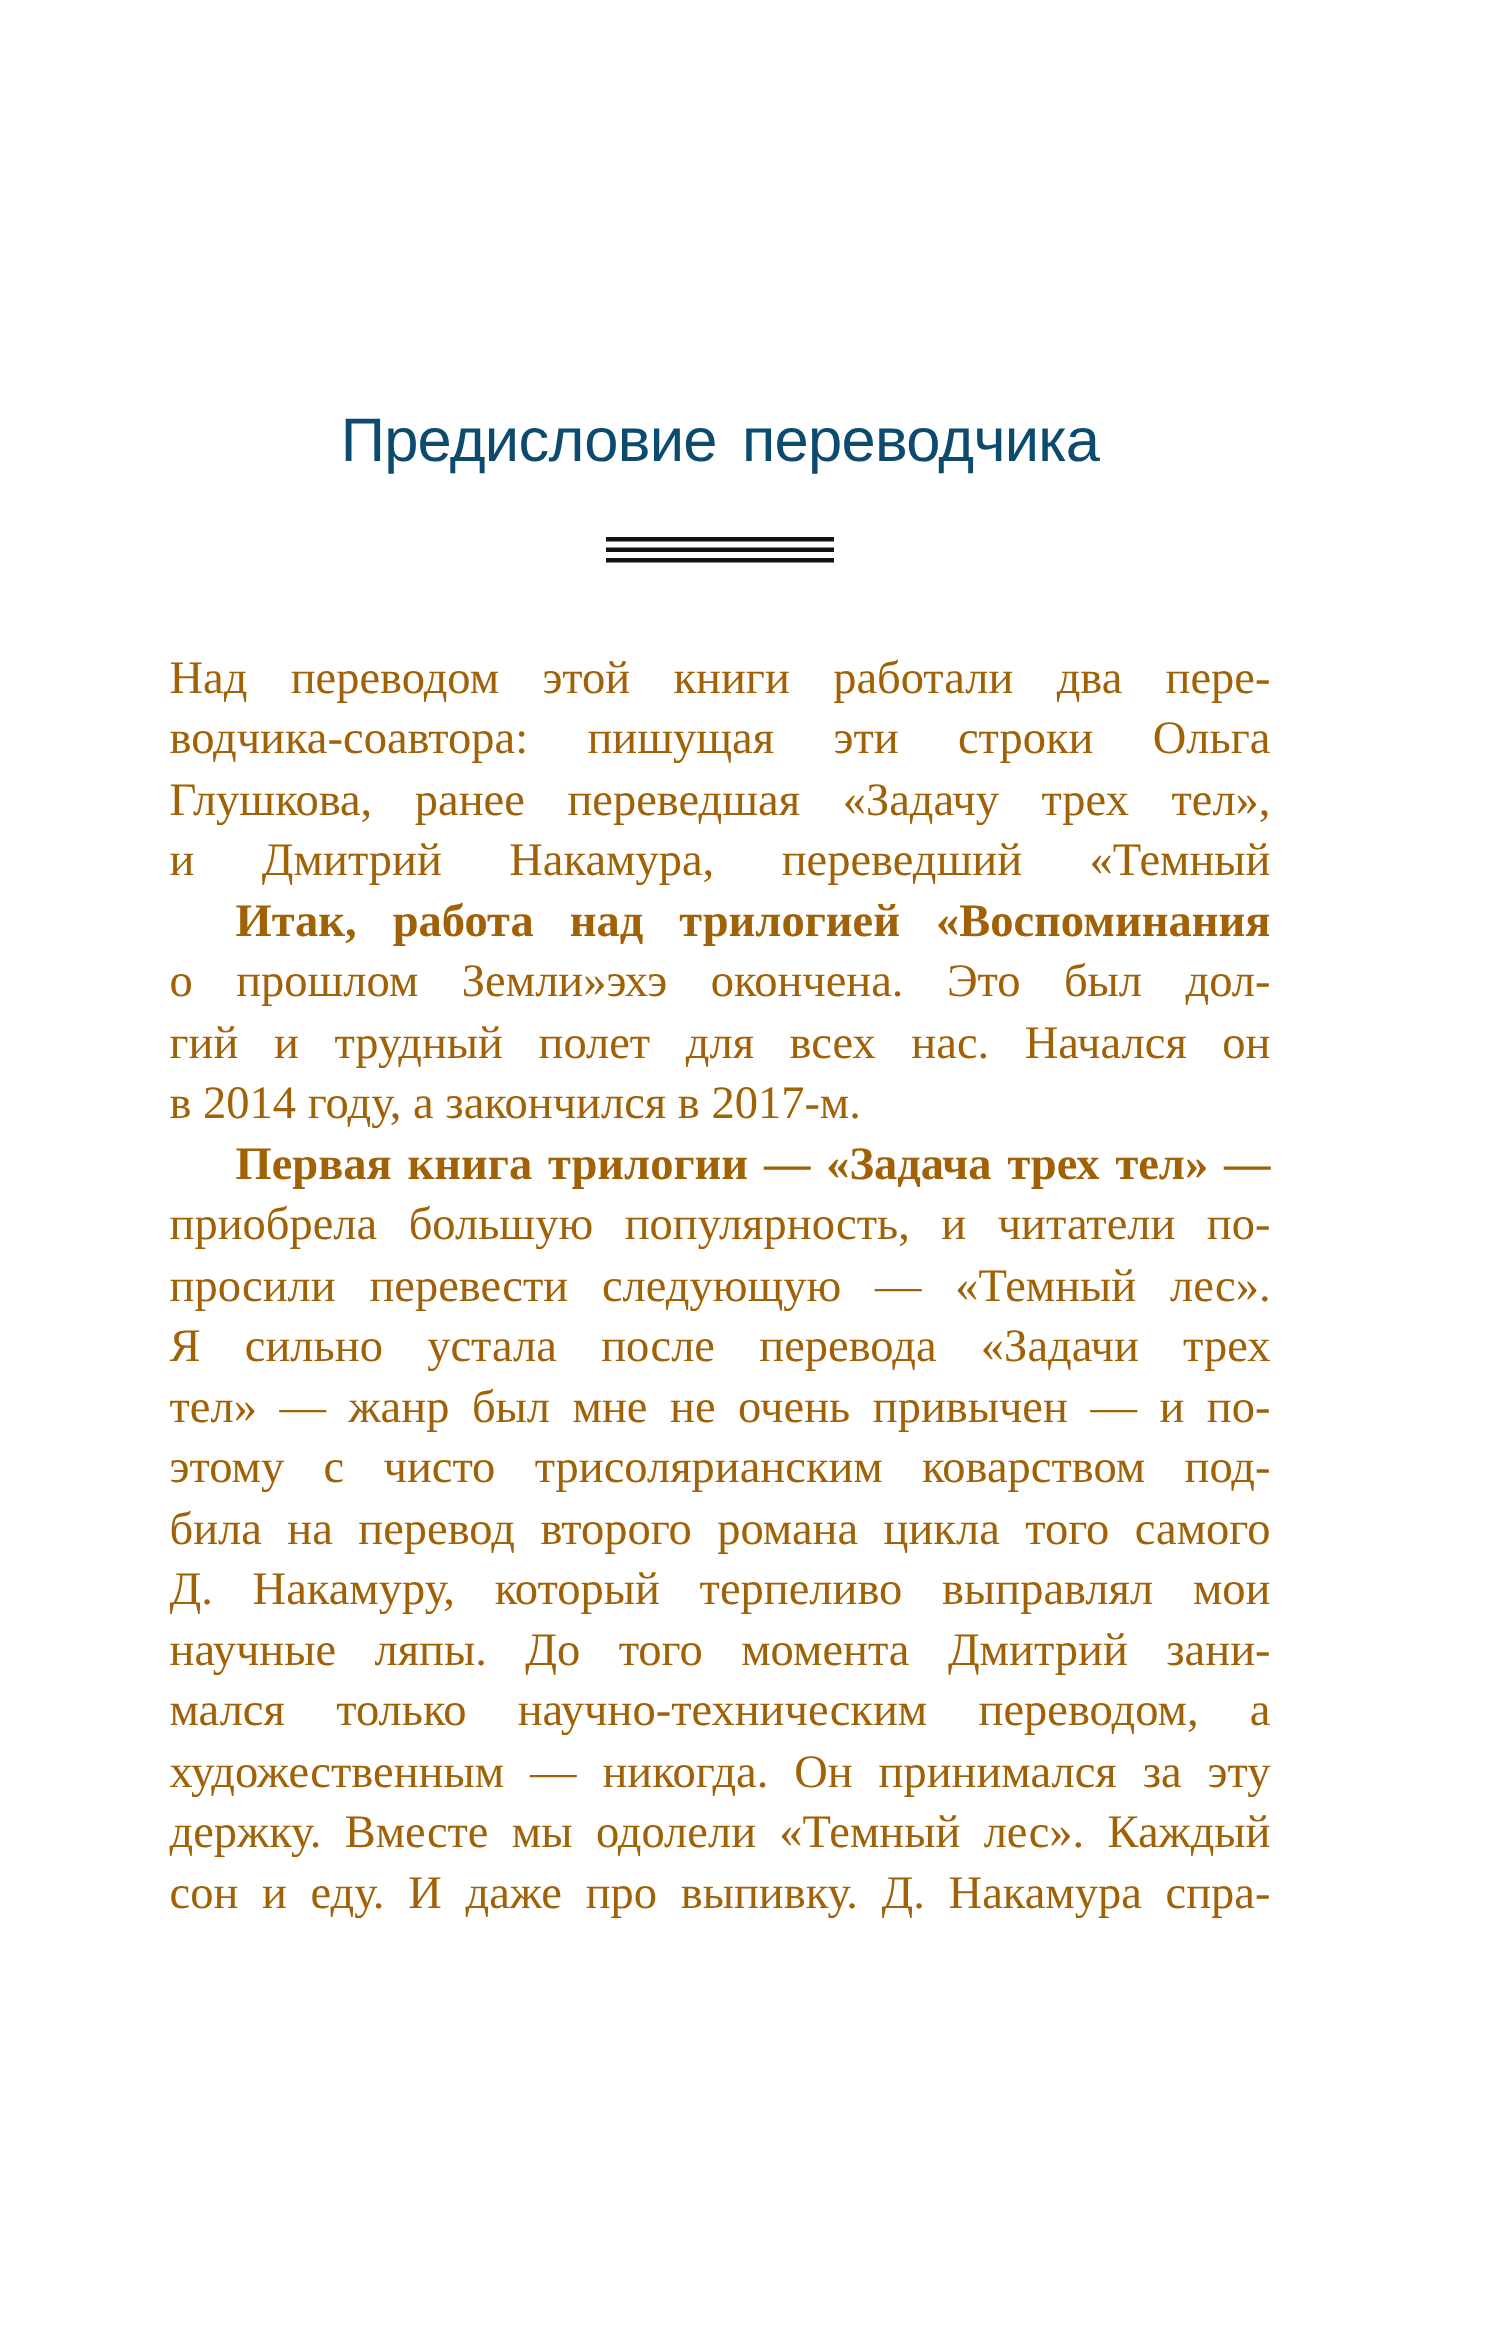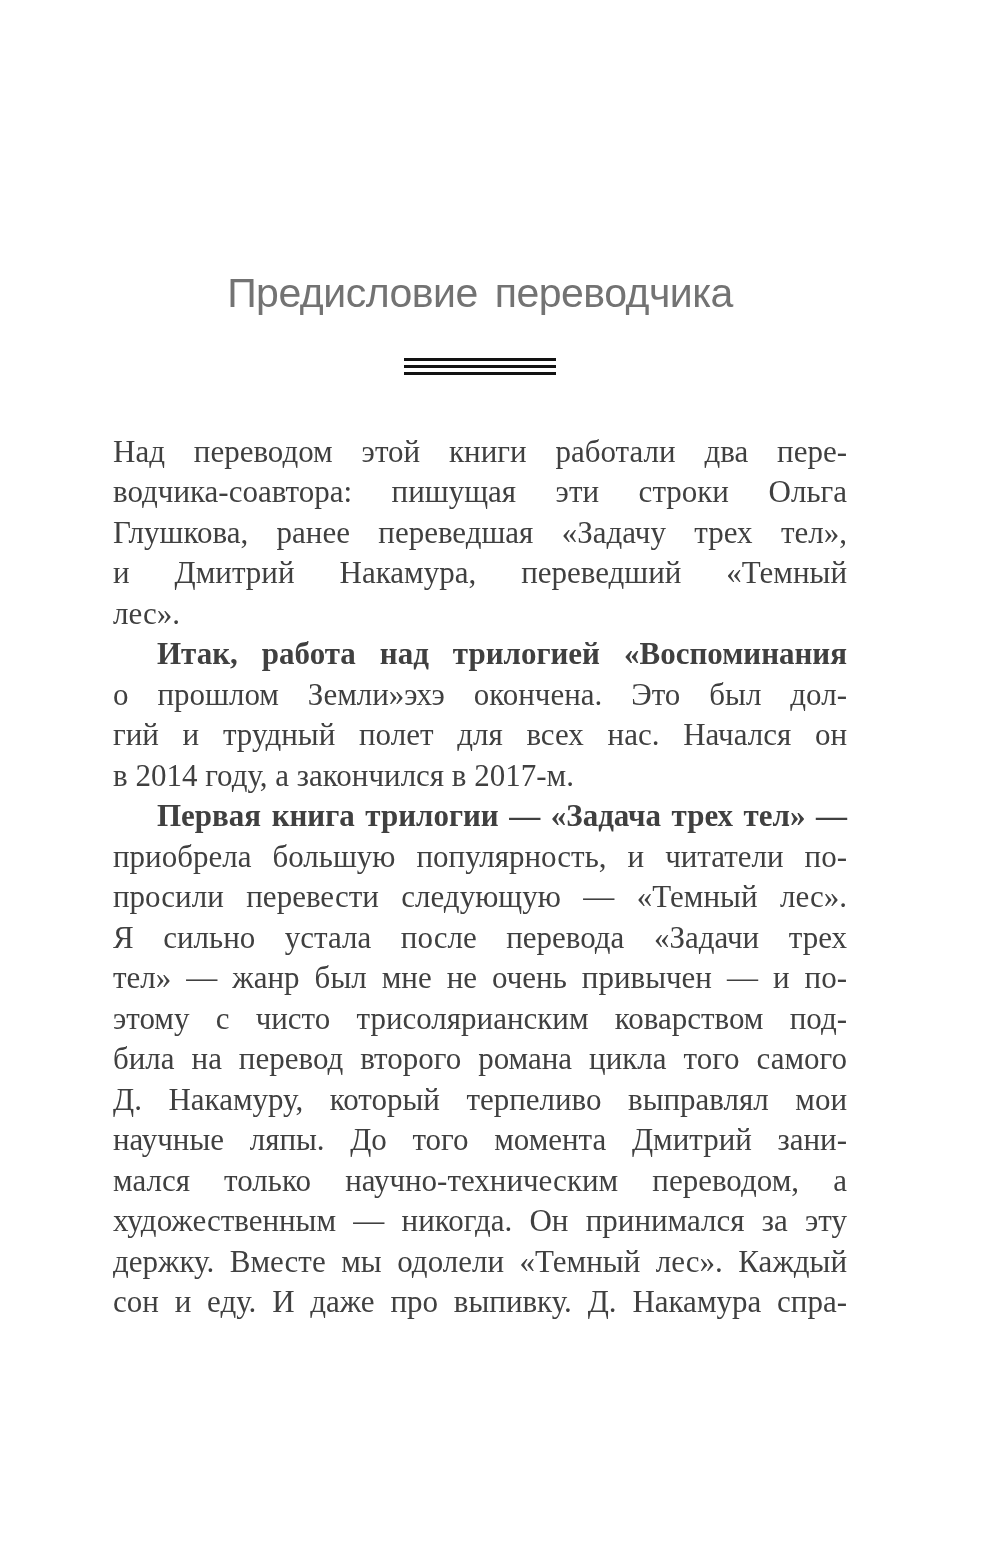--- a/index.html
+++ b/index.html
@@ -21,42 +21,42 @@
     margin: 0;
     padding-top: 269px;
     margin-left: 113px;
     width: 734px;
     text-align: center;
     font-family: "Liberation Sans", "DejaVu Sans", sans-serif;
     font-weight: 400;
     font-size: 41px;
     line-height: 48px;
     letter-spacing: -0.5px;
-    color: #737373;
+    color: #0c4a6e;
     word-spacing: 6px;
   }
   .divider {
     margin: 41px 0 0 404px;
     width: 152px;
     display: flex;
     flex-direction: column;
   }
   .divider .rule {
     display: block;
     height: 2.6px;
     background: #121212;
   }
   .divider .rule + .rule { margin-top: 4.4px; }
   .content {
     margin-top: 57px;
     margin-left: 113px;
     width: 734px;
     font-size: 31px;
     line-height: 40.5px;
-    color: #404040;
+    color: #a16207;
   }
   .para { margin: 0; padding: 0; }
   .line {
     height: 40.5px;
     text-align: justify;
     text-align-last: justify;
     overflow: visible;
   }
   .line.last { text-align-last: left; }
   .line.indent { padding-left: 44px; font-weight: bold; }
@@ -74,21 +74,20 @@
     <span class="rule"></span>
   </div>
 
   <div class="content">
 
     <div class="para">
       <div class="line">Над переводом этой книги работали два пере-</div>
       <div class="line">водчика-соавтора: пишущая эти строки Ольга</div>
       <div class="line">Глушкова, ранее переведшая «Задачу трех тел»,</div>
       <div class="line">и Дмитрий Накамура, переведший «Темный</div>
-      <div class="line last">лес».</div>
     </div>
 
     <div class="para">
       <div class="line indent">Итак, работа над трилогией «Воспоминания</div>
       <div class="line">о прошлом Земли»эхэ окончена. Это был дол-</div>
       <div class="line">гий и трудный полет для всех нас. Начался он</div>
       <div class="line last">в 2014 году, а закончился в 2017-м.</div>
     </div>
 
     <div class="para">

